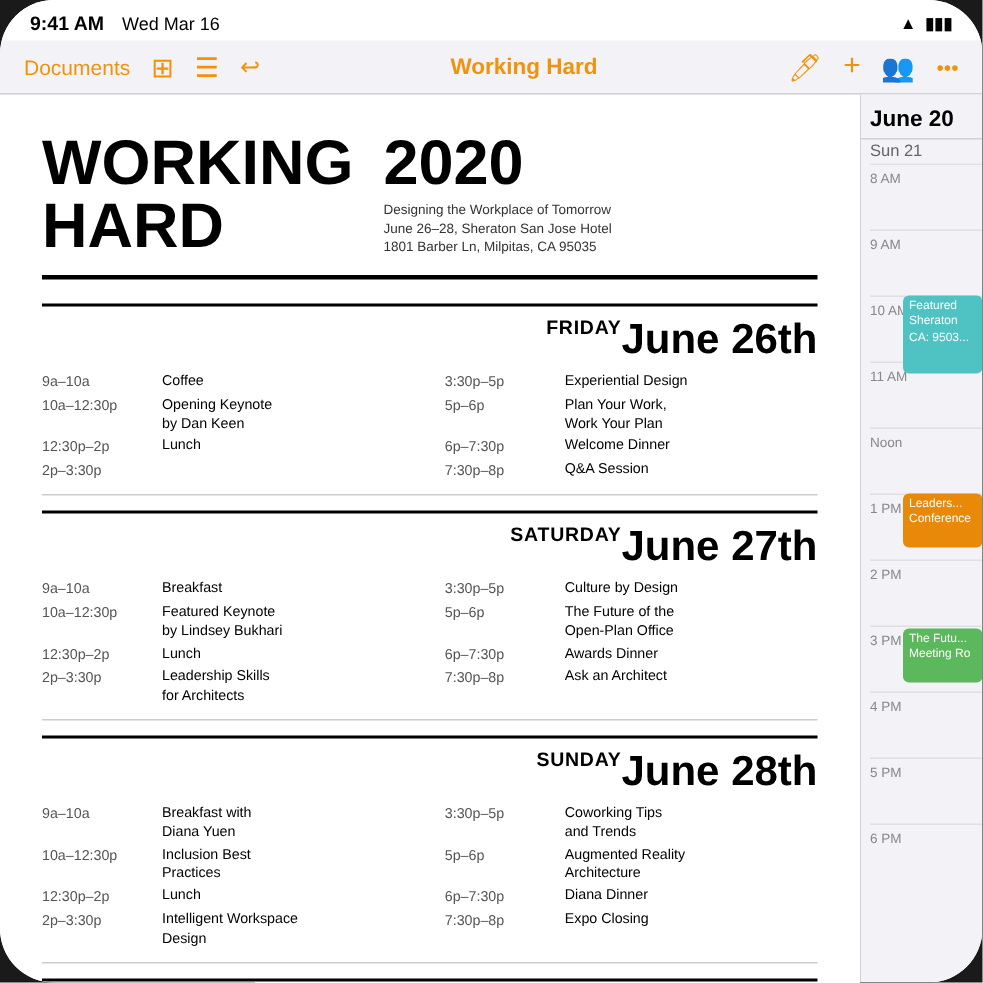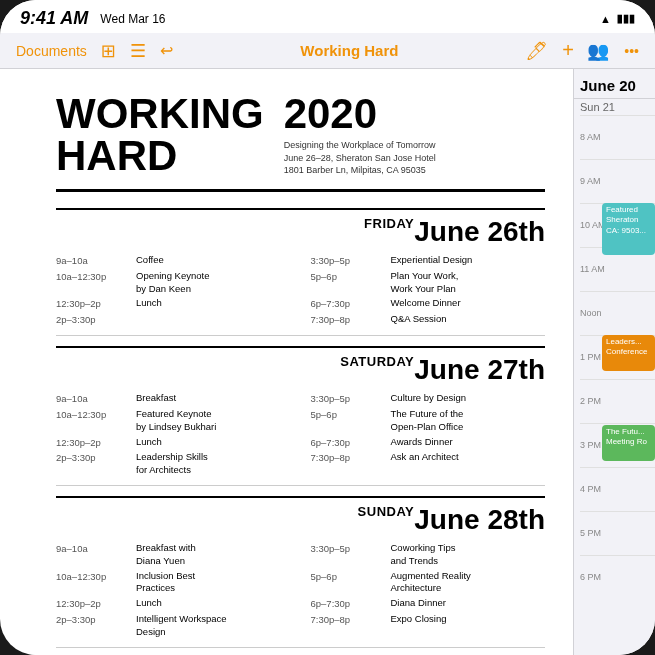--- a/index.html
+++ b/index.html
@@ -38,21 +38,21 @@
       background: #ffffff;
       padding: 8px 20px 4px;
       display: flex;
       justify-content: space-between;
       align-items: center;
       font-size: 12px;
       font-weight: 600;
       color: #000;
     }
 
-    .status-time { font-size: 18px; font-weight: 600; font-style: italic; }
+    .status-time { font-size: 13px; font-weight: 600; }
     .status-right { display: flex; gap: 6px; align-items: center; font-size: 11px; }
 
     
     .toolbar {
       background: #f2f2f7;
       border-bottom: 1px solid #d1d1d6;
       padding: 6px 16px;
       display: flex;
       align-items: center;
       gap: 14px;
@@ -78,21 +78,20 @@
       color: #f0930a;
       font-size: 18px;
       cursor: pointer;
     }
 
     
     .content-area {
       flex: 1;
       display: flex;
       overflow: hidden;
-      margin-left: 28px;
     }
 
     
     .document {
       flex: 1;
       background: #ffffff;
       overflow-y: auto;
       padding: 24px 28px 20px;
     }
 
@@ -232,21 +231,21 @@
       overflow: hidden;
       position: relative;
       padding: 0 0 0 6px;
     }
 
     .time-slot {
       display: flex;
       align-items: flex-start;
       height: 44px;
       border-top: 1px solid #e0e0e0;
-      padding-top: 16px;
+      padding-top: 4px;
     }
 
     .time-label {
       font-size: 9px;
       color: #888;
       white-space: nowrap;
     }
 
     .cal-event {
       position: absolute;

